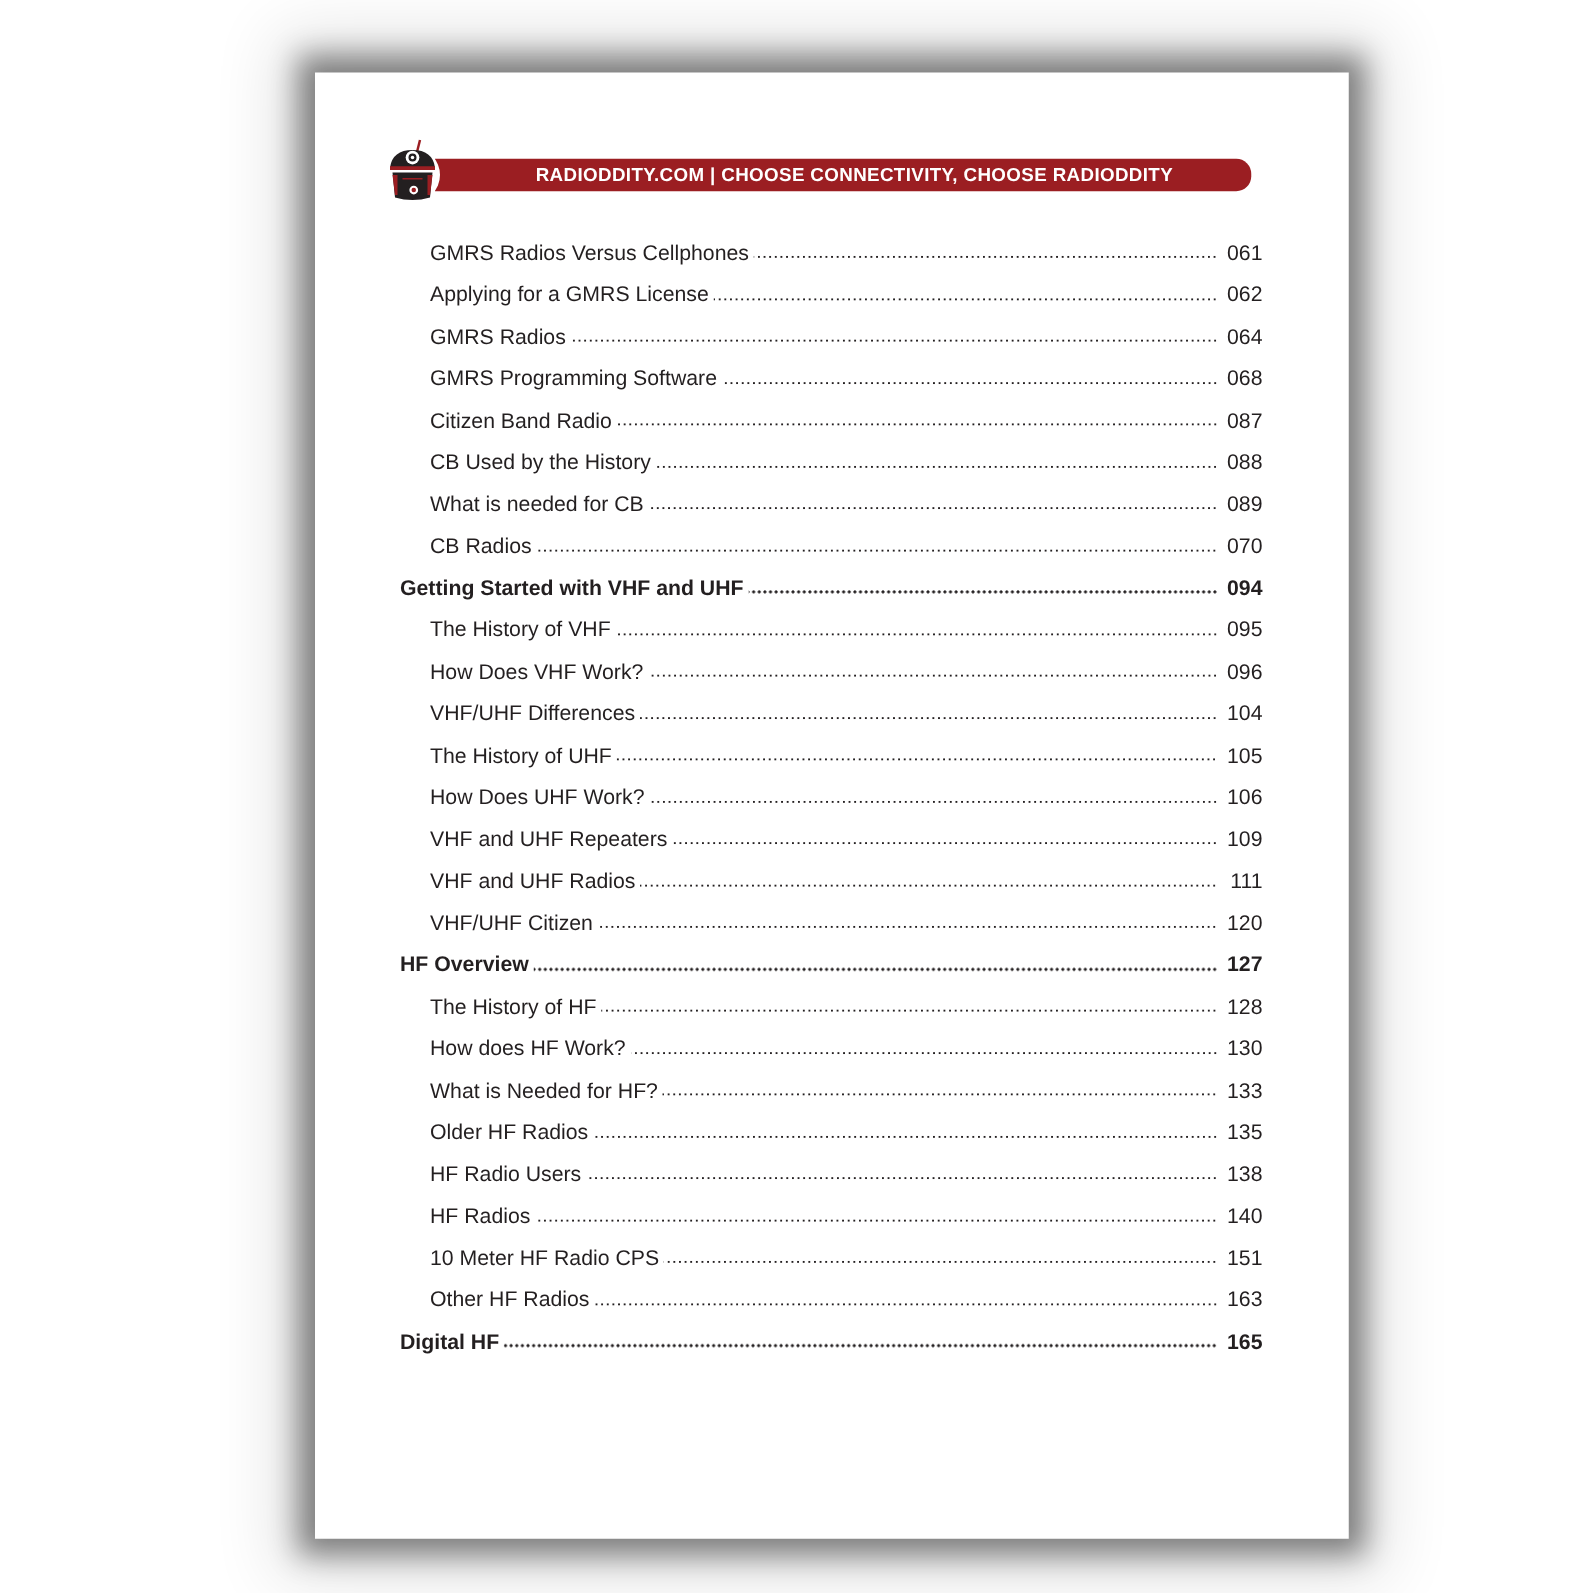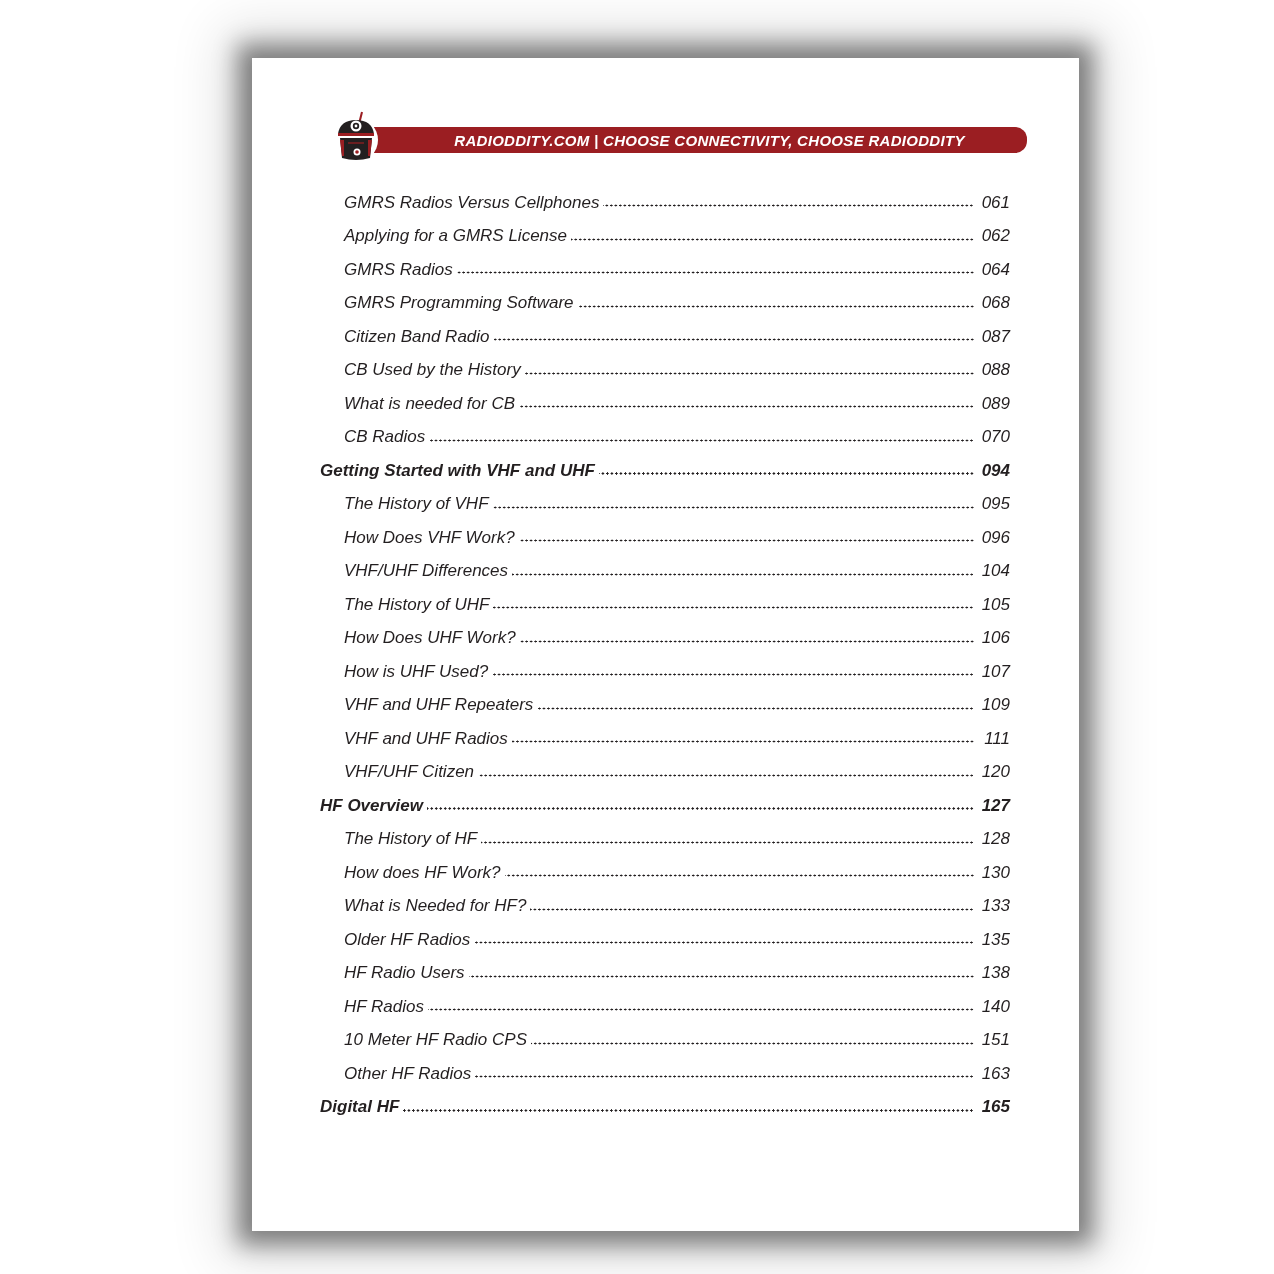--- a/index.html
+++ b/index.html
@@ -12,22 +12,22 @@
     }
     .page {
       position: absolute;
       left: 252px; top: 58px;
       width: 827px; height: 1173px;
       background: #ffffff;
       box-shadow: 0 0 22px 14px rgba(0,0,0,0.45), 0 0 50px 30px rgba(0,0,0,0.12);
     }
     .header {
       position: absolute;
-      left: 82px; top: 52px;
-      width: 700px; height: 52px; font-style: italic;
+      left: 56px; top: 52px;
+      width: 700px; height: 52px;
     }
     .banner {
       position: absolute;
       left: 40px; top: 17px;
       width: 653px; height: 26px;
       background: #9b1e22;
       border-radius: 0 12px 12px 0;
       display: flex; align-items: center; justify-content: center;
     }
     .banner-text {
@@ -38,21 +38,20 @@
       margin-left: 18px;
     }
     .logo {
       position: absolute; left: 0; top: 0;
       width: 48px; height: 52px;
     }
     .toc {
       position: absolute;
       left: 68px; top: 128px;
       width: 690px;
-      font-style: italic;
     }
     .row {
       position: relative;
       height: 33.5px;
       display: flex;
       align-items: center;
       font-size: 17px;
       color: #231f20;
     }
     .row.sub { padding-left: 24px; }
@@ -175,25 +174,20 @@
     <span class="title">The History of UHF</span>
     <span class="leader"></span>
     <span class="page-num">105</span>
   </div>
       <div class="row sub">
     <span class="title">How Does UHF Work?</span>
     <span class="leader"></span>
     <span class="page-num">106</span>
   </div>
       <div class="row sub">
-    <span class="title">How is UHF Used?</span>
-    <span class="leader"></span>
-    <span class="page-num">107</span>
-  </div>
-      <div class="row sub">
     <span class="title">VHF and UHF Repeaters</span>
     <span class="leader"></span>
     <span class="page-num">109</span>
   </div>
       <div class="row sub">
     <span class="title">VHF and UHF Radios</span>
     <span class="leader"></span>
     <span class="page-num">111</span>
   </div>
       <div class="row sub">

